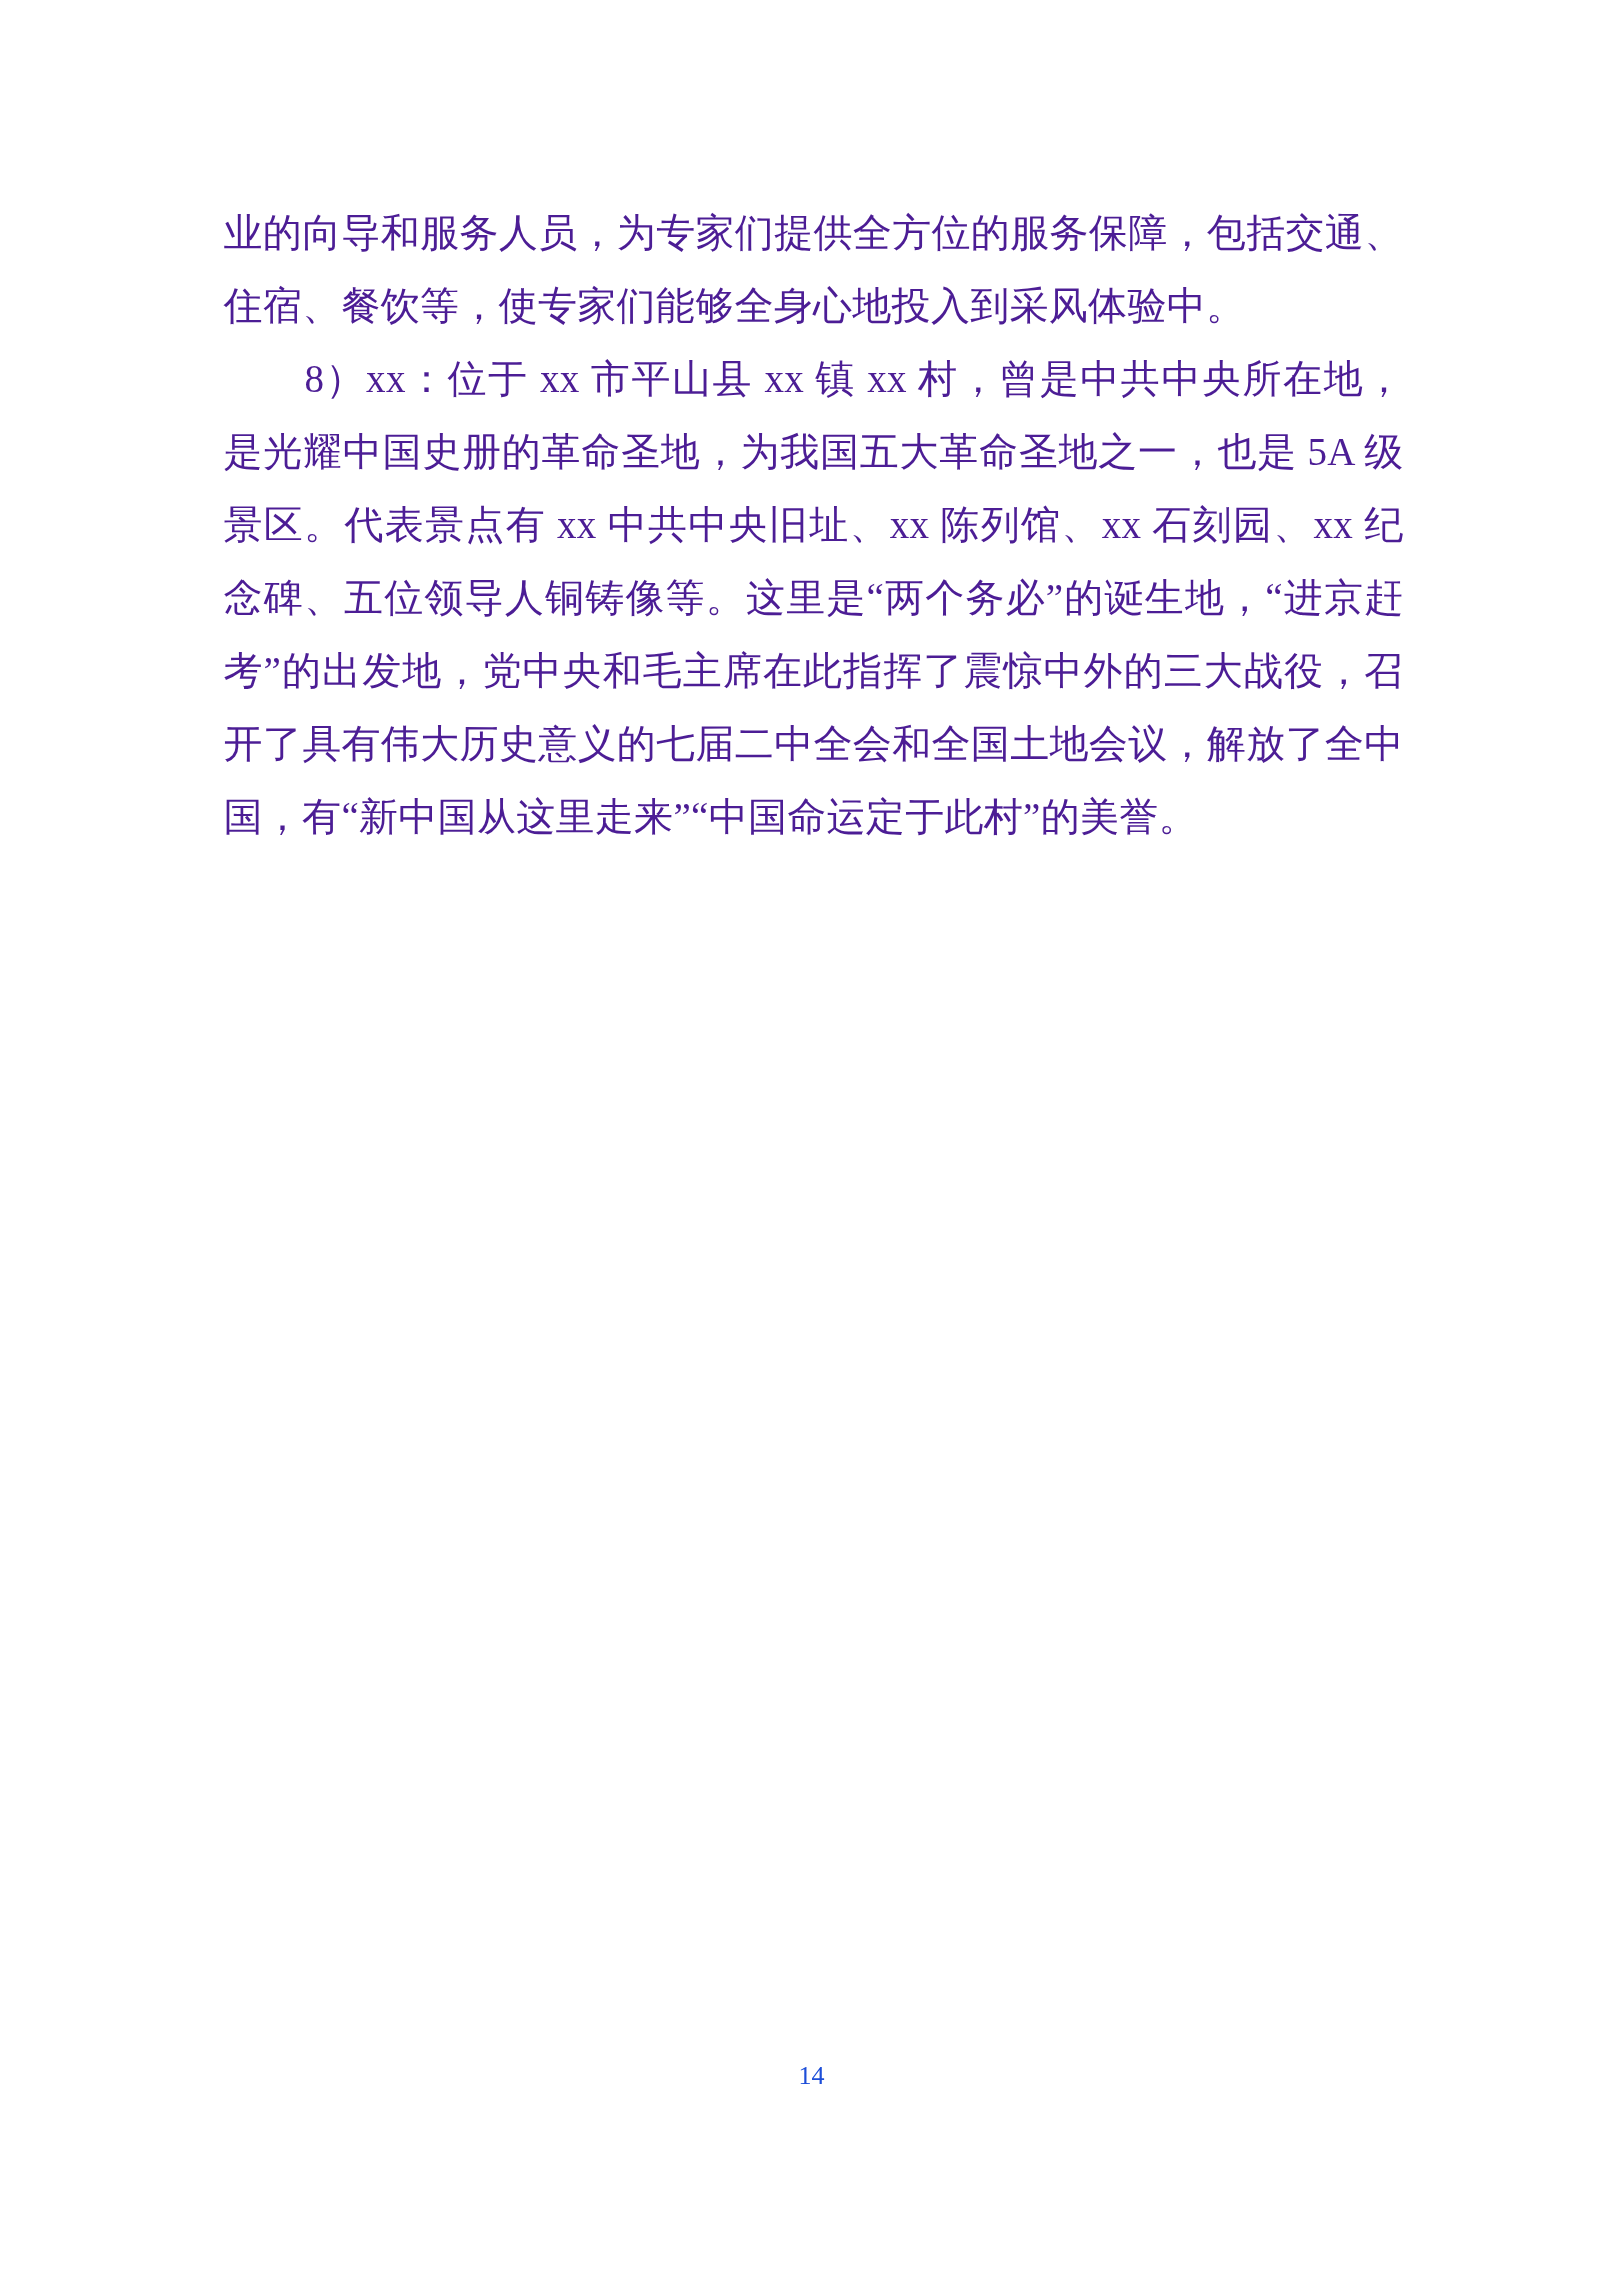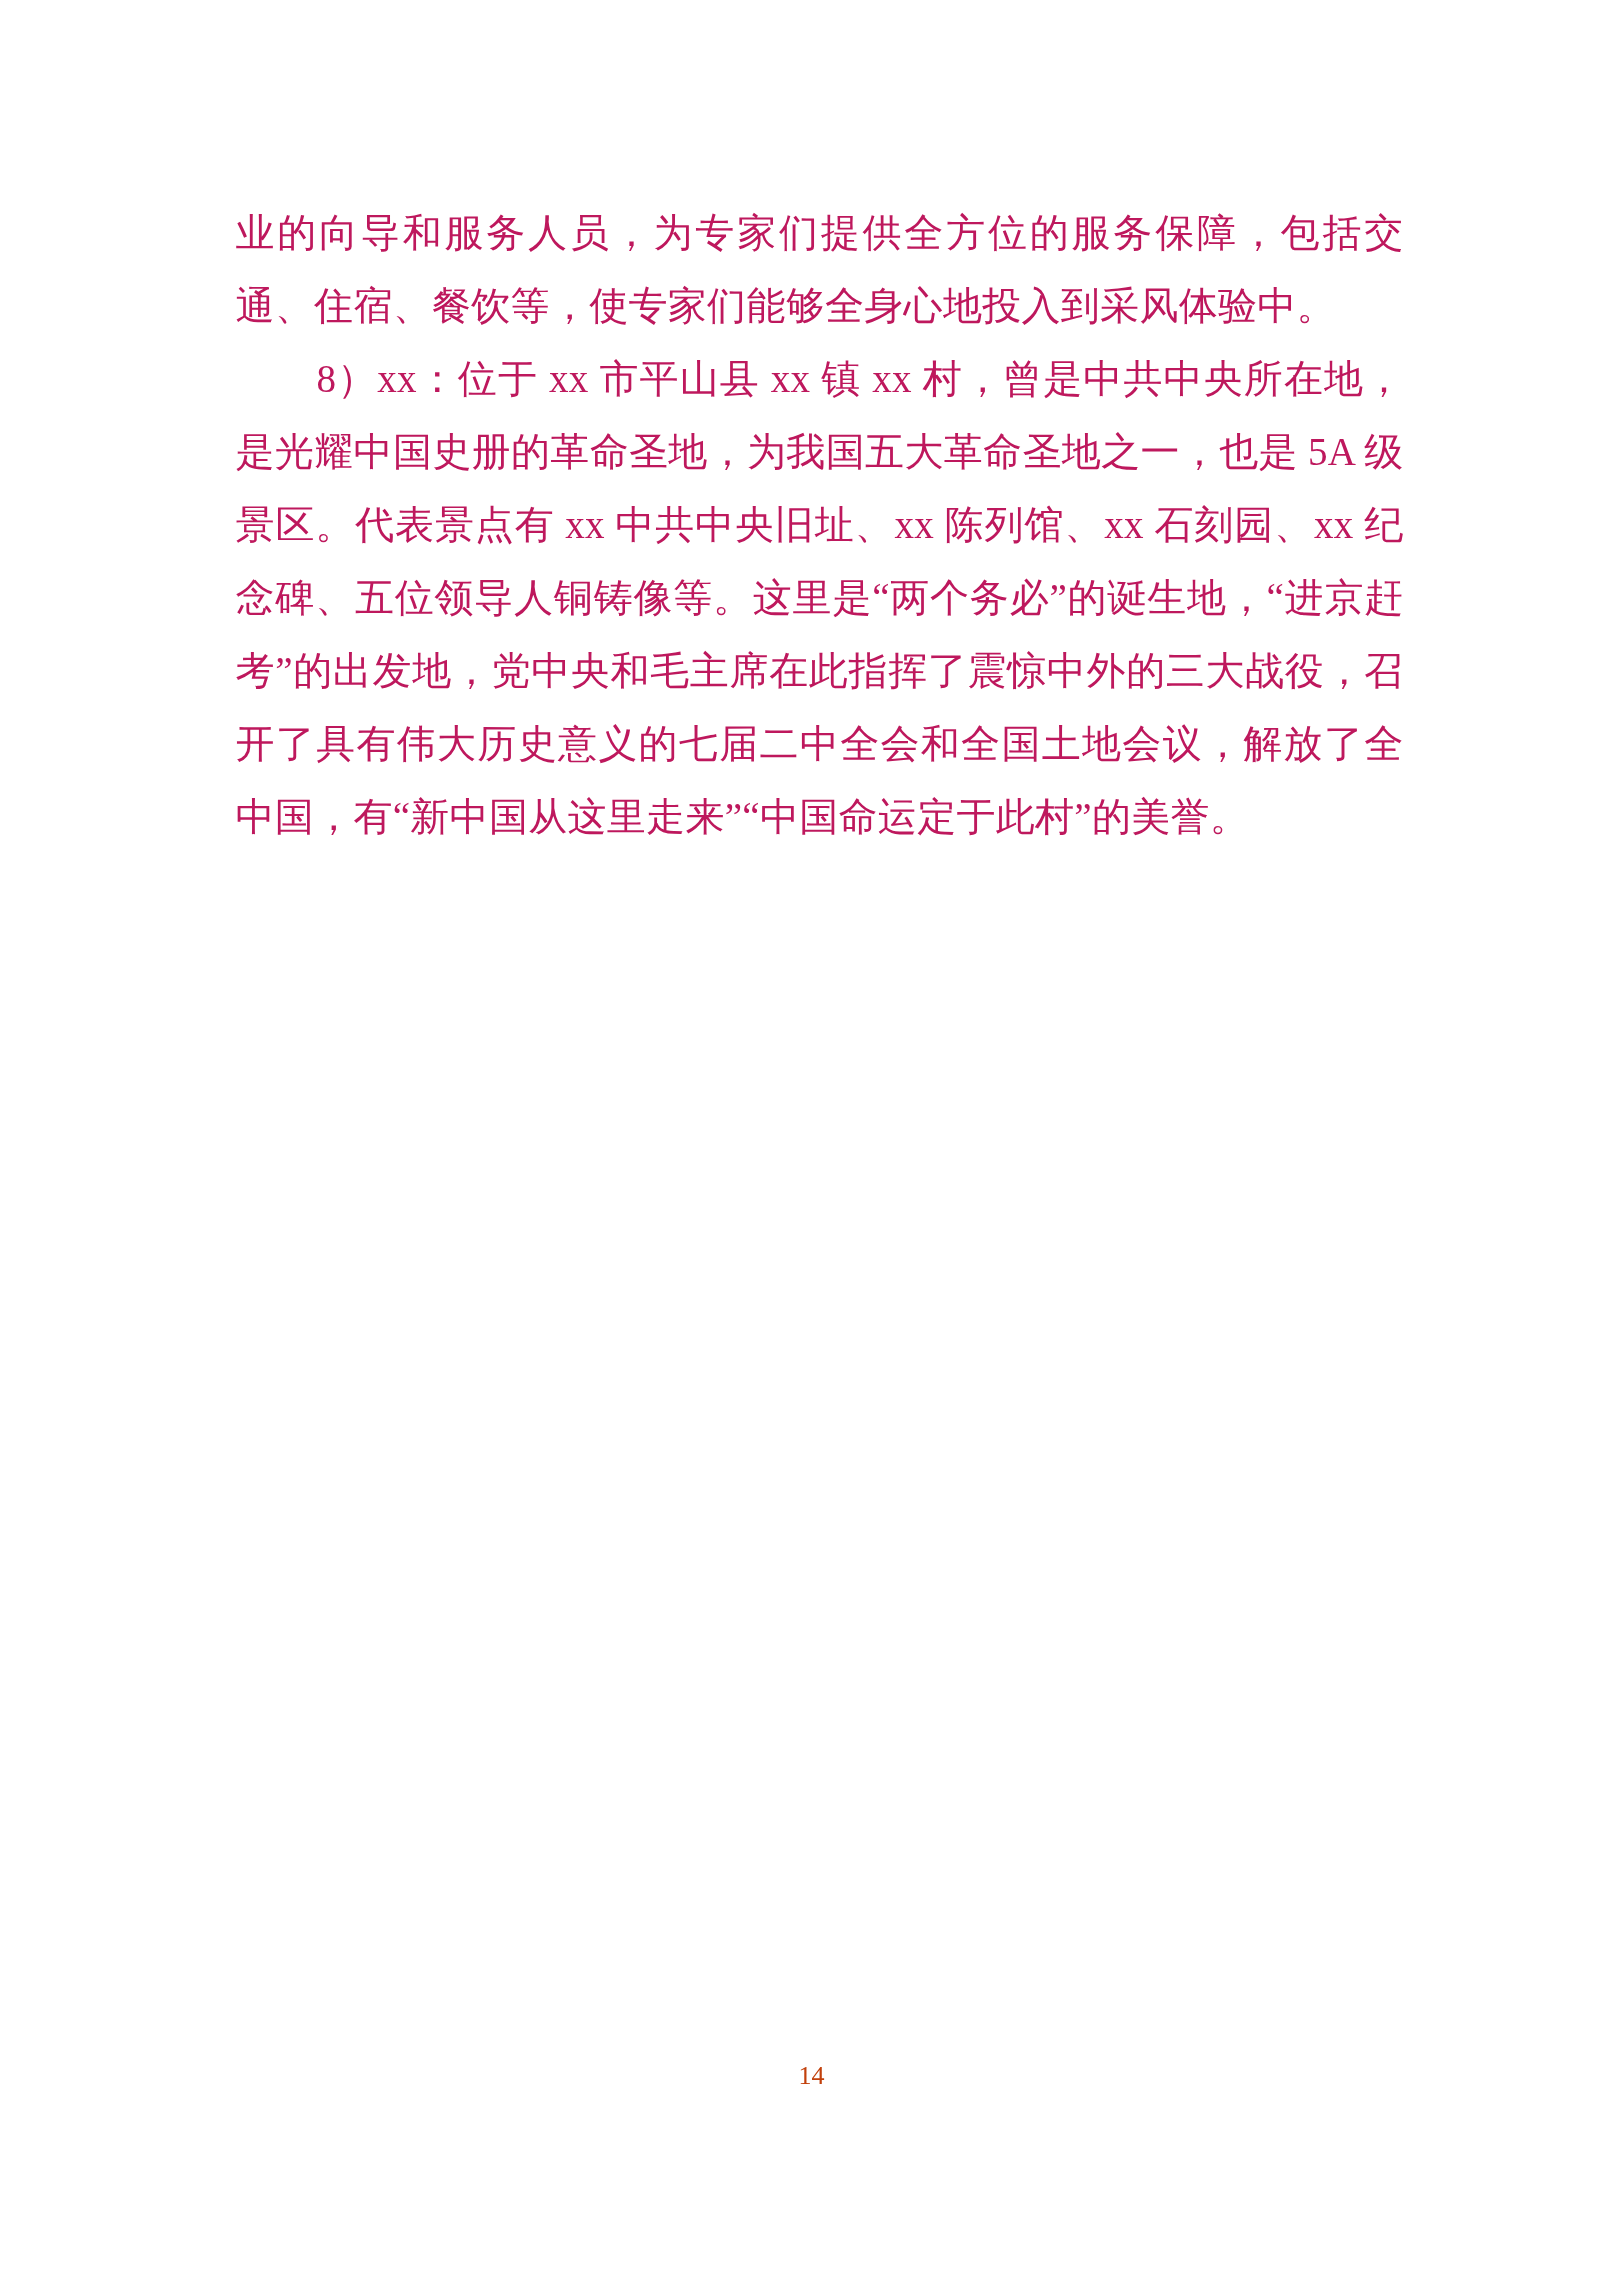--- a/index.html
+++ b/index.html
@@ -26,37 +26,37 @@
   }
   .doc-body {
     width: 1184px;
     margin: 0 auto;
   }
   .para {
     font-size: 39px;
     line-height: 73px;
     text-align: justify;
     text-justify: inter-ideograph;
-    margin: 0 0 0 16px;
+    margin: 0 0 0 4px;
     letter-spacing: 0.3px;
-    color: #be185d;
+    color: #4c1d95;
   }
   .indent {
     text-indent: 81px;
   }
   .page-number {
     position: absolute;
     left: 0;
     right: 0;
     top: 2061px;
     text-align: center;
     font-size: 26px;
     line-height: 30px;
     font-family: "Liberation Serif", "DejaVu Serif", serif;
-    color: #c2410c;
+    color: #1d4ed8;
   }
 </style>
 </head>
 <body>
 
 <div class="page">
   <div class="doc-body">
     <p class="para">业的向导和服务人员，为专家们提供全方位的服务保障，包括交通、住宿、餐饮等，使专家们能够全身心地投入到采风体验中。</p>
     <p class="para indent">8）xx：位于 xx 市平山县 xx 镇 xx 村，曾是中共中央所在地，是光耀中国史册的革命圣地，为我国五大革命圣地之一，也是 5A 级景区。代表景点有 xx 中共中央旧址、xx 陈列馆、xx 石刻园、xx 纪念碑、五位领导人铜铸像等。这里是“两个务必”的诞生地，“进京赶考”的出发地，党中央和毛主席在此指挥了震惊中外的三大战役，召开了具有伟大历史意义的七届二中全会和全国土地会议，解放了全中国，有“新中国从这里走来”“中国命运定于此村”的美誉。</p>
   </div>

